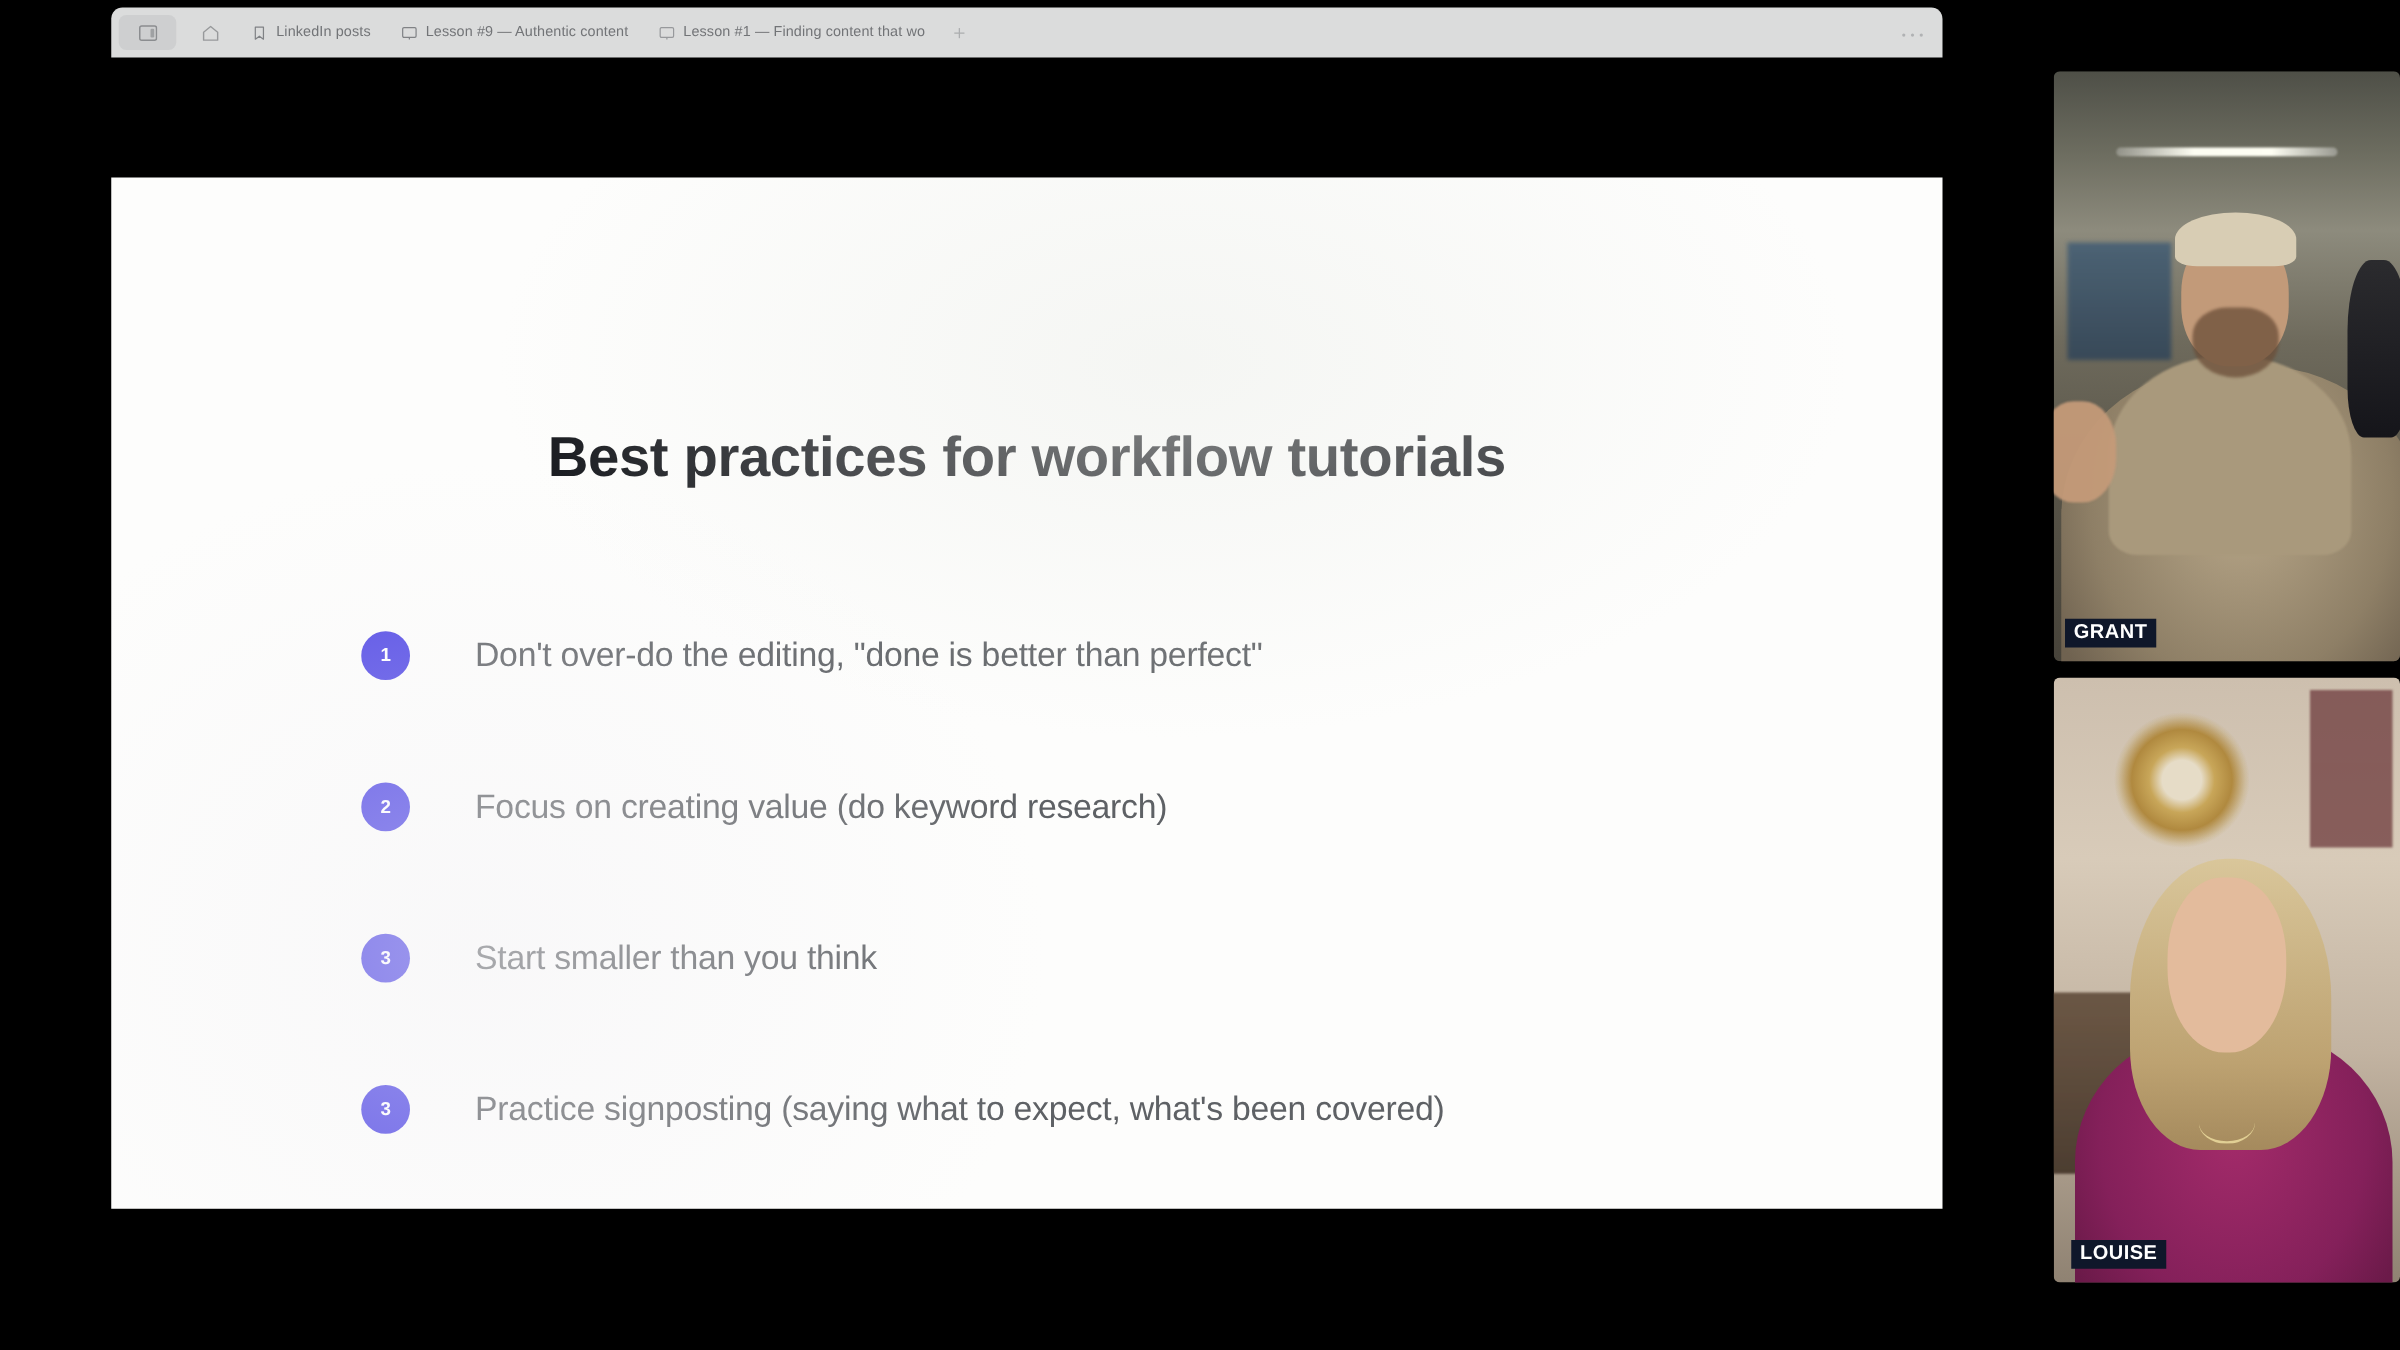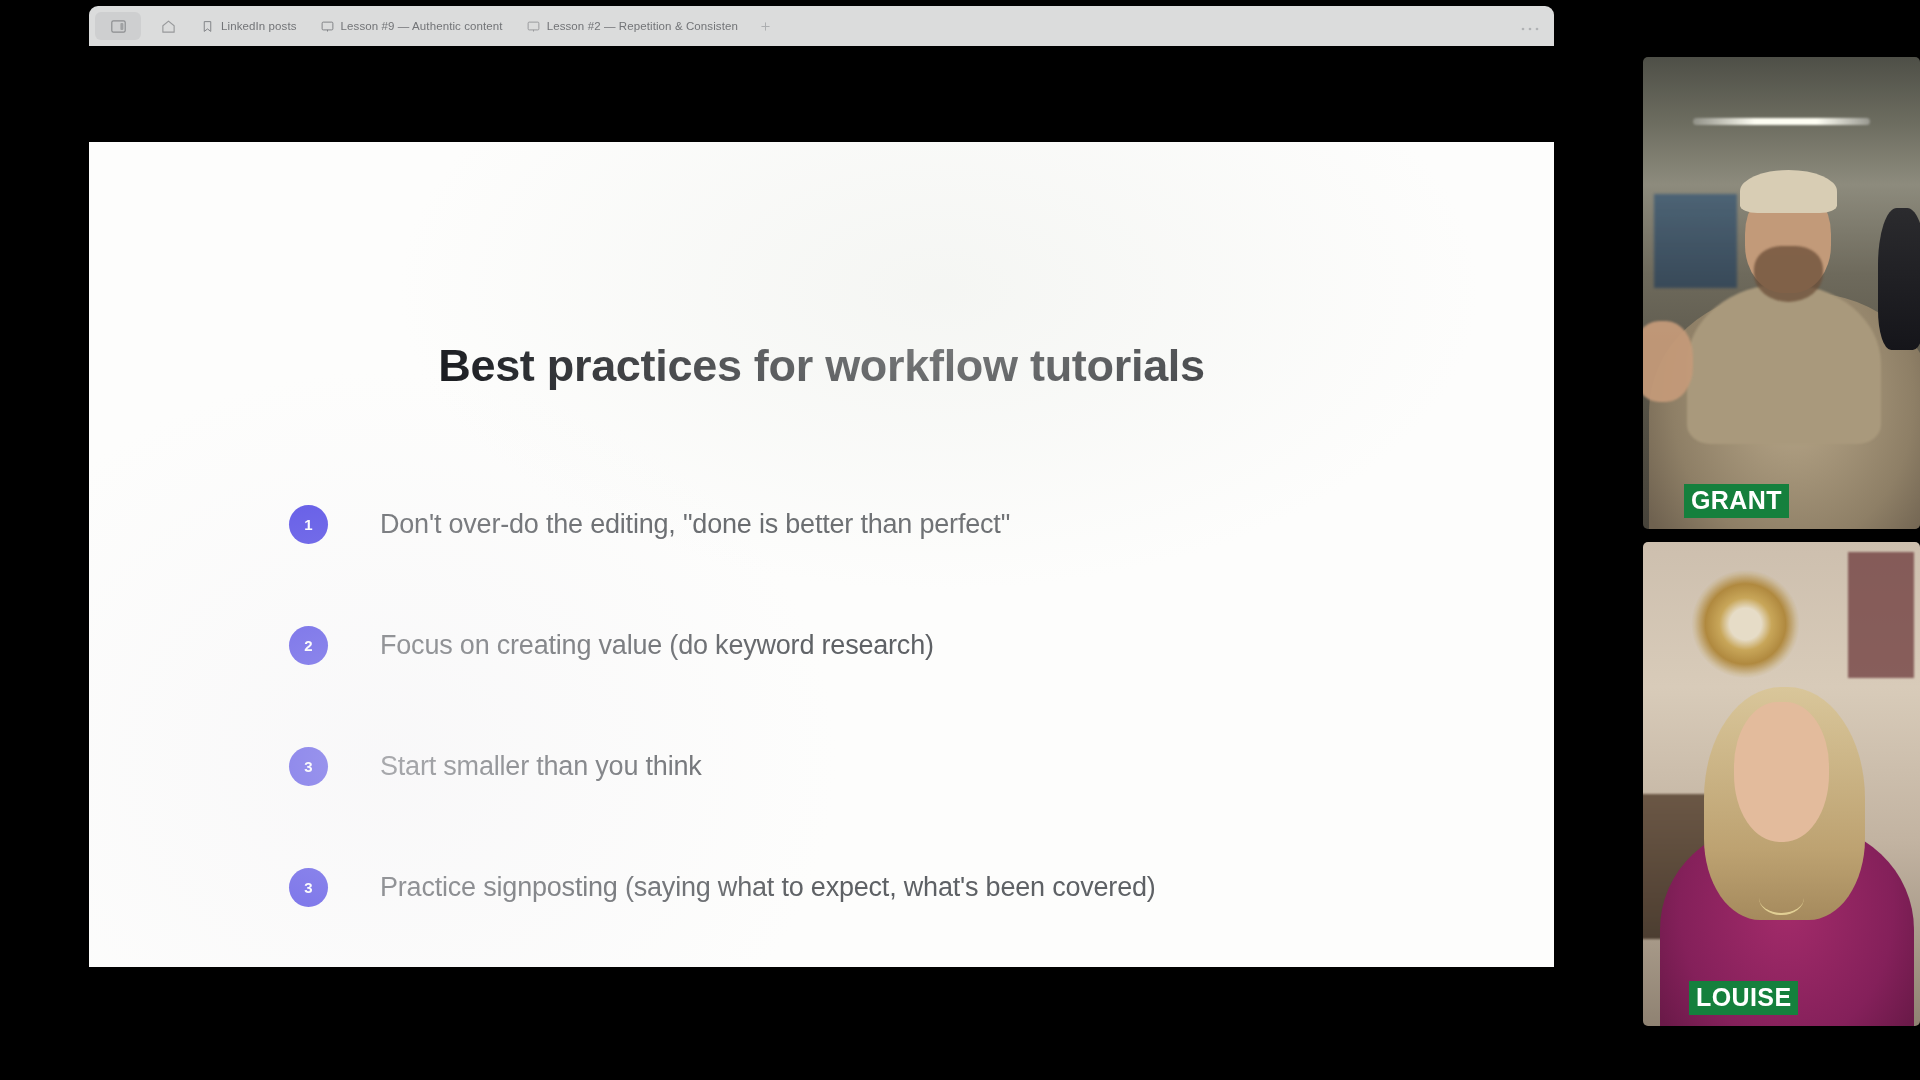--- a/index.html
+++ b/index.html
@@ -161,24 +161,23 @@
     position:absolute; left:24%; top:58%; width:14%; height:12%;
     background:#e09a4a; border-radius:50%; filter:blur(1.5px); opacity:.85;
   }
   #louise-necklace{
     position:absolute; left:42%; top:70%; width:16%; height:7%;
     border-bottom:2px solid #e8d79a; border-radius:0 0 50% 50%; opacity:.9;
   }
 
   .vname{
     position:absolute; left:9px; bottom:11px;
-    background:#15803d; color:#fff; font-weight:bold;
-    font-size:25px; letter-spacing:.4px; padding:2px 7px 3px;
+    background:#0f172a; color:#fff; font-weight:bold;
+    font-size:16px; letter-spacing:.4px; padding:2px 7px 3px;
     line-height:1.15;
-    margin-left:32px;
   }
   #tile-louise .vname{ left:14px; }
 </style>
 </head>
 <body>
 
 <div id="screen">
 
   <div id="shared-window">
     <div class="tabbar">
@@ -205,28 +204,28 @@
 
       <div class="tab">
         <svg width="13" height="13" viewBox="0 0 16 16">
           <rect x="1.4" y="2.6" width="13.2" height="9.6" rx="1.3" fill="none" stroke="#8a8c90" stroke-width="1.2"></rect>
           <line x1="8" y1="12.2" x2="8" y2="14.2" stroke="#8a8c90" stroke-width="1.2"></line>
         </svg>
         <span class="tab-label">Lesson #9 — Authentic content</span>
       </div>
 
 
-
       <div class="tab">
         <svg width="13" height="13" viewBox="0 0 16 16">
           <rect x="1.4" y="2.6" width="13.2" height="9.6" rx="1.3" fill="none" stroke="#a3a5a8" stroke-width="1.2"></rect>
           <line x1="8" y1="12.2" x2="8" y2="14.2" stroke="#a3a5a8" stroke-width="1.2"></line>
         </svg>
-        <span class="tab-label">Lesson #2 — Repetition &amp; Consisten</span>
-      </div>
+        <span class="tab-label">Lesson #1 — Finding content that wo</span>
+      </div>
+
 
       <div class="plus-btn">
         <svg width="13" height="13" viewBox="0 0 16 16">
           <line x1="8" y1="3" x2="8" y2="13" stroke="#9a9c9f" stroke-width="1.3"></line>
           <line x1="3" y1="8" x2="13" y2="8" stroke="#9a9c9f" stroke-width="1.3"></line>
         </svg>
       </div>
 
       <div class="overflow-btn">
         <svg width="20" height="6" viewBox="0 0 20 6">

